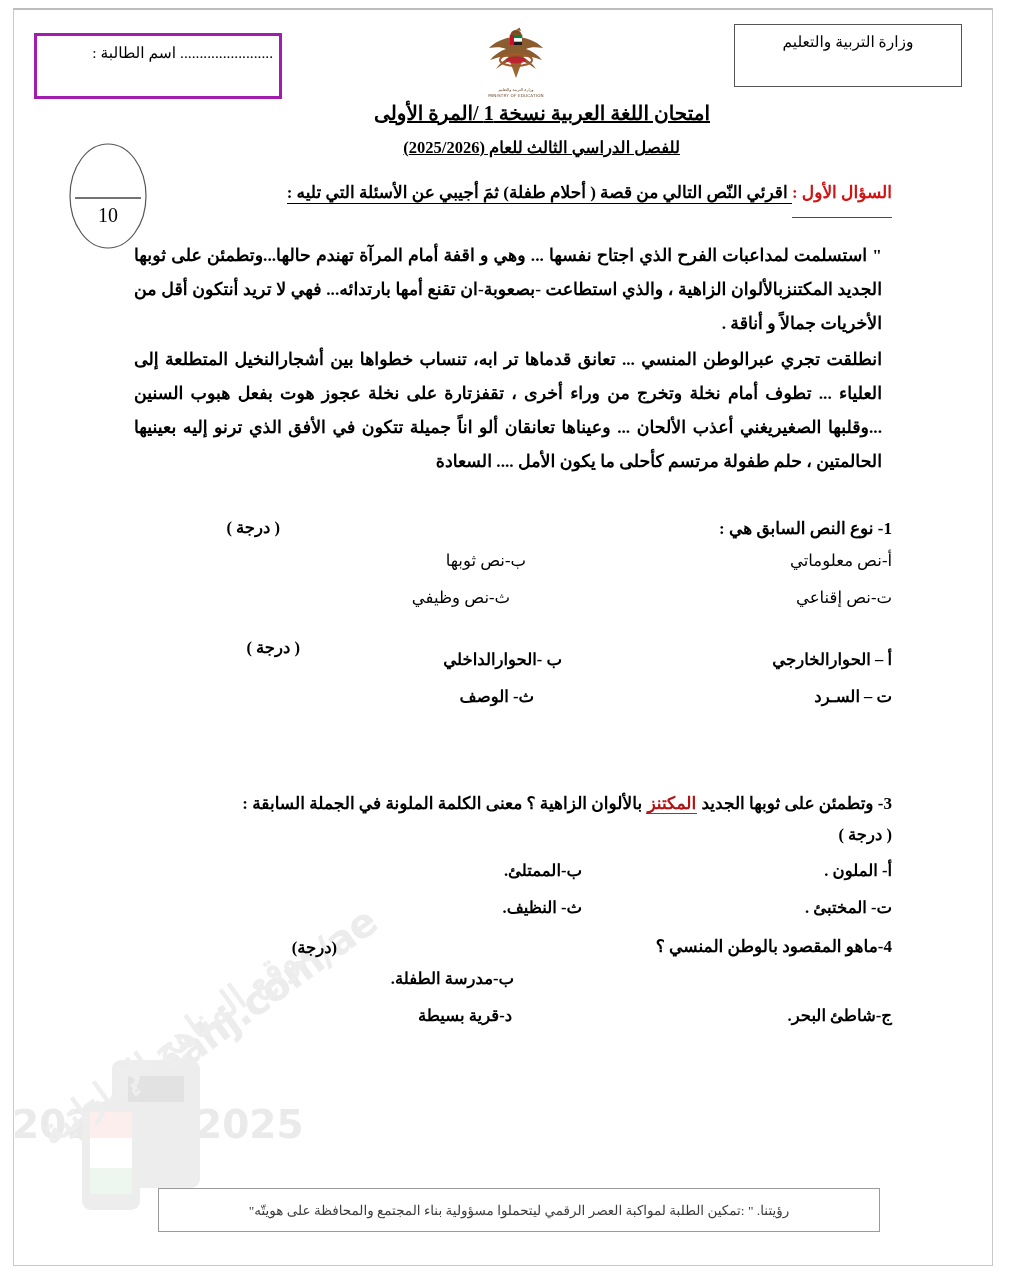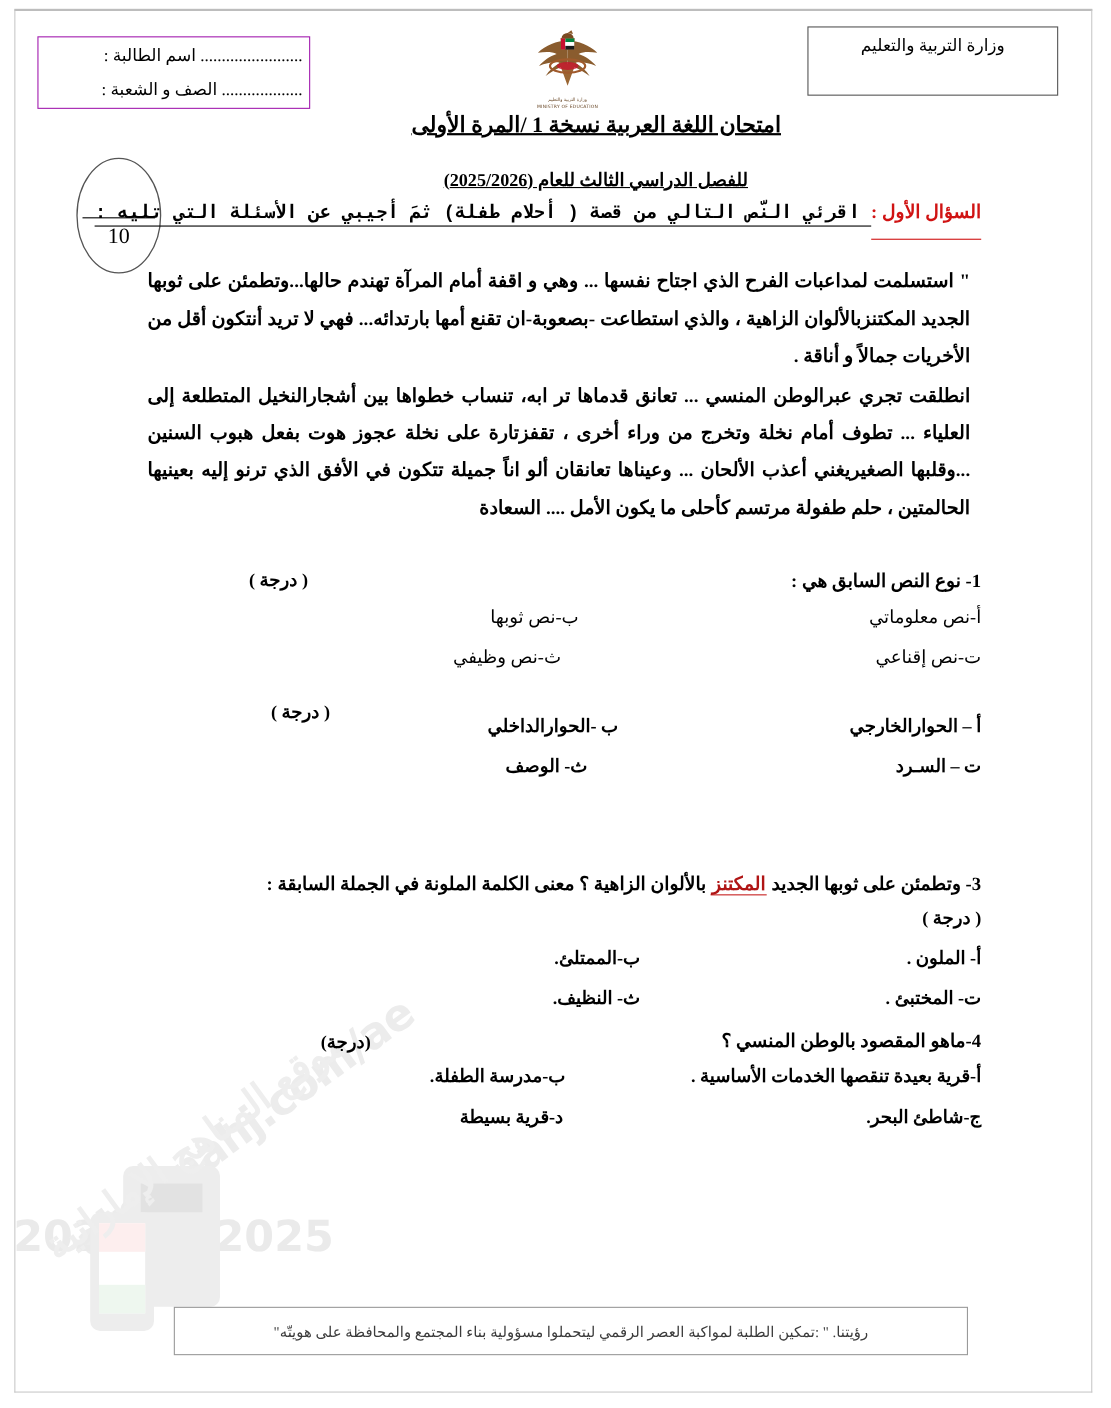--- a/index.html
+++ b/index.html
@@ -147,21 +147,21 @@
     font-size: 15.5px;
     line-height: 30px;
     padding-top: 2px;
   }
   .hdr-left-box {
     position: absolute;
     left: 34px;
     top: 33px;
     width: 248px;
     height: 66px;
-    border: 1px solid #a21caf;
+    border: 3px solid #a21caf;
     box-sizing: border-box;
     font-family: "Liberation Serif", serif;
     font-size: 15.5px;
     line-height: 31px;
     padding: 1px 6px 0 6px;
     text-align: right;
   }
   .dots { letter-spacing: 1px; }
 
   
@@ -196,21 +196,20 @@
   }
   .title2 {
     position: absolute;
     right: 330px;
     top: 138px;
     font-family: "Liberation Serif", serif;
     font-size: 16.5px;
     font-weight: bold;
     text-decoration: underline;
     white-space: nowrap;
-    margin-top: 16px;
   }
 
   
   .mark-oval {
     position: absolute;
     left: 68px;
     top: 142px;
     width: 80px;
     height: 108px;
   }
@@ -234,21 +233,20 @@
     white-space: nowrap;
   }
   .q-head .red {
     color: #d01313;
     border-bottom: 1.6px solid #d01313;
     padding-bottom: 15px;
   }
   .q-head .rest {
     border-bottom: 1.4px solid #000;
     padding-bottom: 1px;
-    font-family: Liberation Mono, monospace;
   }
 
   
   .passage {
     position: absolute;
     right: 128px;
     top: 238px;
     width: 748px;
     font-family: "Liberation Serif", serif;
     font-size: 17.4px;
@@ -347,24 +345,20 @@
 
     <div class="hdr-right-box">
       <div>وزارة التربية والتعليم</div>
     </div>
 
     <div class="hdr-left-box">
       <div>
         <span class="dots">........................</span>
         <span>اسم الطالبة  :</span>
       </div>
-      <div>
-        <span class="dots">...................</span>
-        <span>الصف و  الشعبة :</span>
-      </div>
     </div>
 
     <div class="emblem">
       <svg width="72" height="56" viewBox="0 0 72 56" xmlns="http://www.w3.org/2000/svg">
         <g>
 
           <ellipse cx="36" cy="9" rx="5.5" ry="5" fill="#7a4a22"></ellipse>
           <path d="M36 4 L39.5 1.5 L41 5 Z" fill="#8b5a2b"></path>
 
           <path d="M36 11 C26 11 16 15 9 22 C16 21 22 21 26 23 C20 25 14 29 10 34 C17 31 24 30 29 31 C24 34 19 38 16 43 C24 37 31 34 36 33 Z" fill="#8a5c2e"></path>
@@ -441,21 +435,20 @@
       <div class="optrow">
         <div class="opt bold right">ت- المختبئ .</div>
         <div class="opt bold" style="right:310px;">ث- النظيف.</div>
       </div>
     </div>
 
     <div class="q" style="right:118px; top:936px; width:770px;">
       <div class="qtext">4-ماهو المقصود بالوطن المنسي ؟</div>
       <div class="mark" style="right:555px; top:2px;">(درجة)</div>
       <div class="optrow" style="margin-top:12px;">
-        <div class="opt bold right">أ-قرية بعيدة تنقصها الخدمات الأساسية .</div>
         <div class="opt bold" style="right:378px;">ب-مدرسة الطفلة.</div>
       </div>
       <div class="optrow">
         <div class="opt bold right">ج-شاطئ البحر.</div>
         <div class="opt bold" style="right:380px;">د-قرية بسيطة</div>
       </div>
     </div>
 
     <div class="footer-box">
       <div class="txt">رؤيتنا. " :تمكين الطلبة لمواكبة العصر الرقمي ليتحملوا  مسؤولية بناء المجتمع  والمحافظة على هويتّه"</div>

